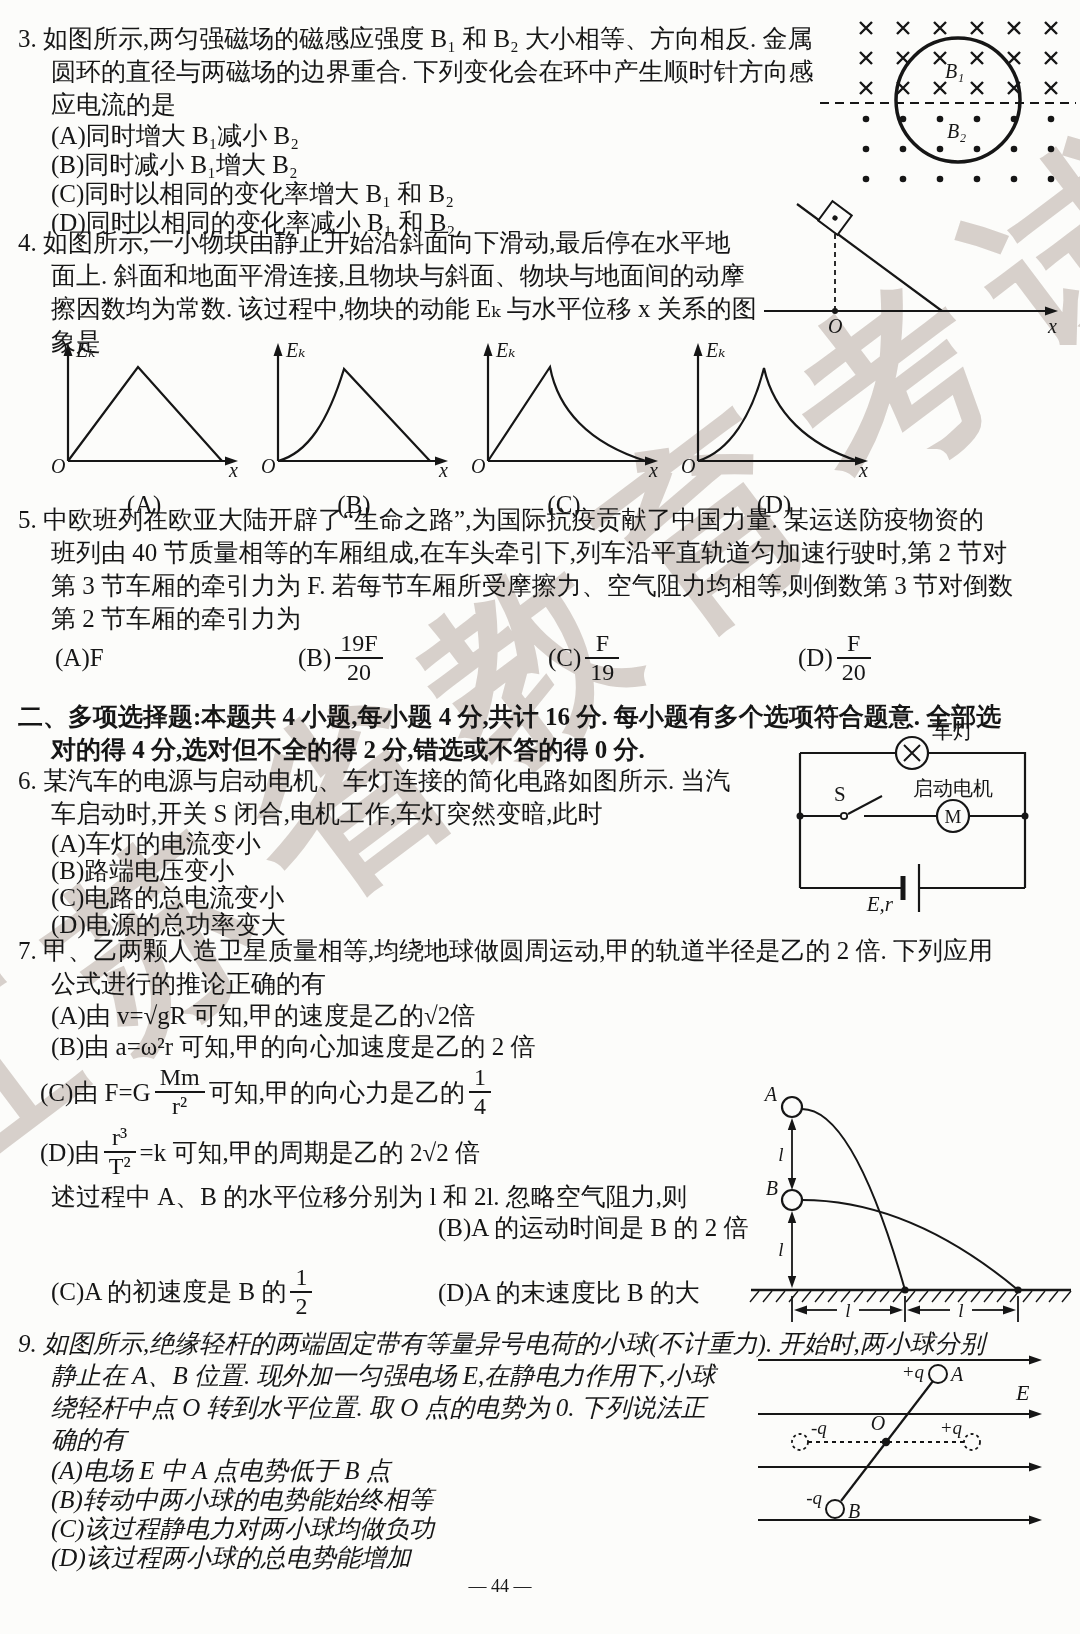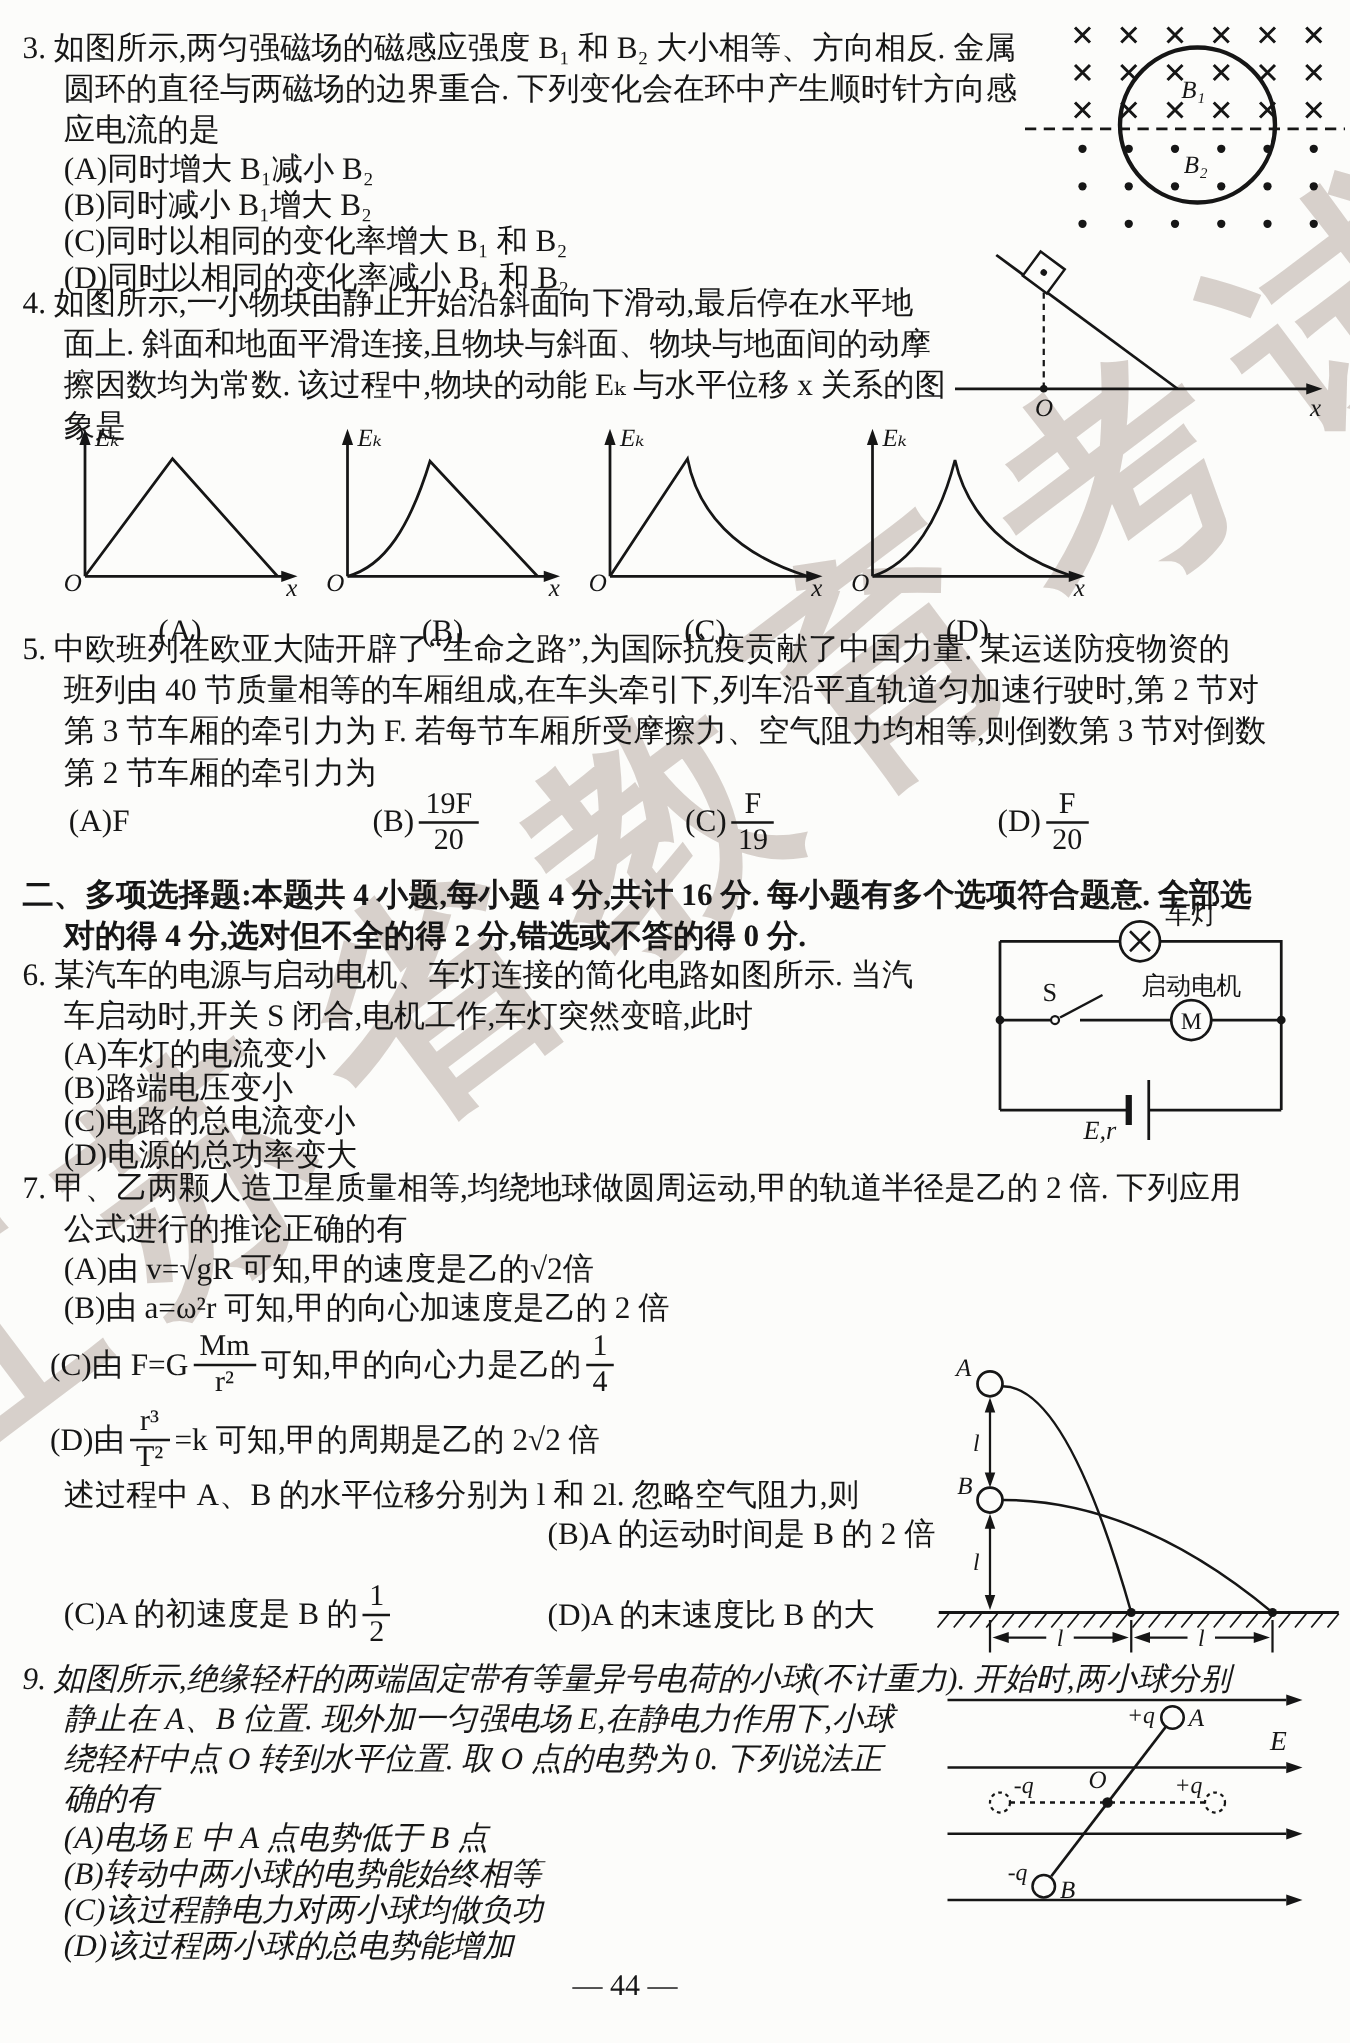--- a/index.html
+++ b/index.html
@@ -30,21 +30,21 @@
   .fracrow{display:flex;align-items:center;height:60px;margin-left:22px;}
   #q8{left:18px;top:1182px;width:734px;line-height:30px;}
   .q8row1{position:relative;height:28px;line-height:28px;margin-top:2px;}
   .q8row1 .c1{margin-left:33px;}
   .q8row1 .c2{position:absolute;left:420px;top:0;}
   .q8row2{position:relative;height:56px;margin-top:22px;}
   .q8c{position:absolute;left:33px;top:0;display:flex;align-items:center;height:56px;}
   .q8d{position:absolute;left:420px;top:14px;}
   #q9{left:18px;top:1328px;width:1060px;line-height:32px;font-style:italic;}
   #q9 .opts{line-height:29px;}
-  #footer{left:0;top:1576px;width:1000px;text-align:center;font-size:24px;}
+  #footer{left:0;top:1576px;width:1000px;text-align:center;font-size:18px;}
   
   .fr{display:inline-block;text-align:center;vertical-align:middle;margin:0 4px;font-size:24px;line-height:27px;}
   .fr .n{display:block;padding:0 5px;}
   .fr .d{display:block;border-top:2px solid #161616;padding:0 5px;}
   
   .fig{position:absolute;z-index:2;}
   #fig3{left:818px;top:12px;}
   #fig4{left:752px;top:186px;}
   #fig6{left:790px;top:708px;}
   #fig8{left:745px;top:1048px;}

